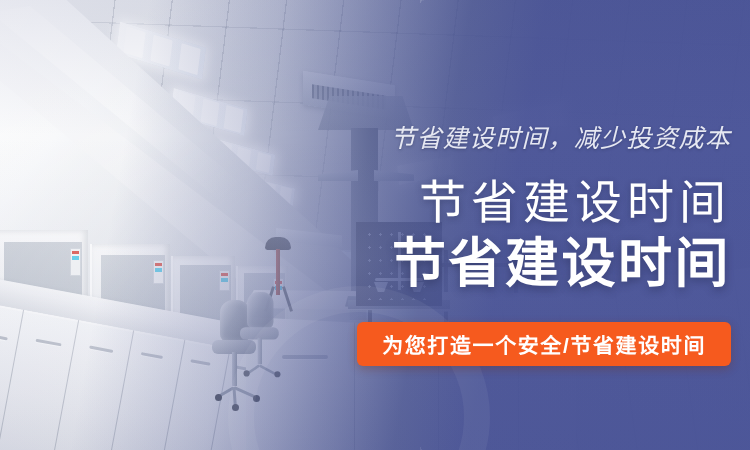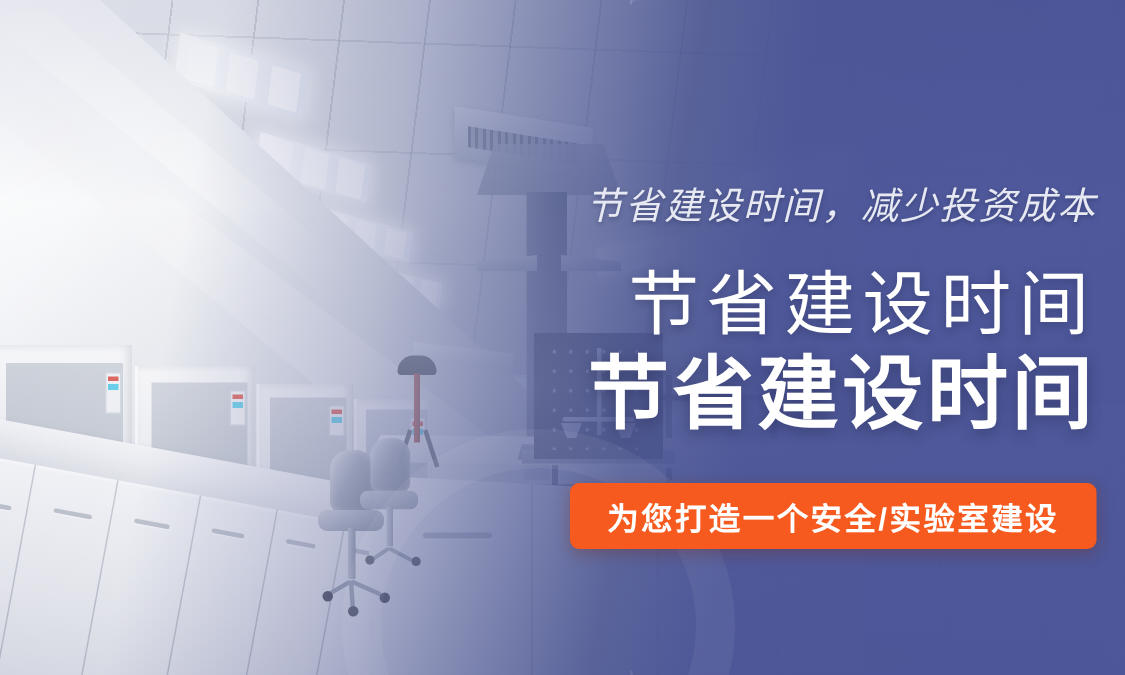--- a/index.html
+++ b/index.html
@@ -494,17 +494,17 @@
   <div class="copy">
 
 
     <div class="sub sub-2">节省建设时间，减少投资成本</div>
 
     <div class="h-light">节省建设时间</div>
 
     <div class="h-bold">节省建设时间</div>
 
     <button class="cta">
-      <span>为您打造一个安全/实验室建设</span>
+      <span>为您打造一个安全/节省建设时间</span>
     </button>
 
   </div>
 </div>
 
 </body></html>

